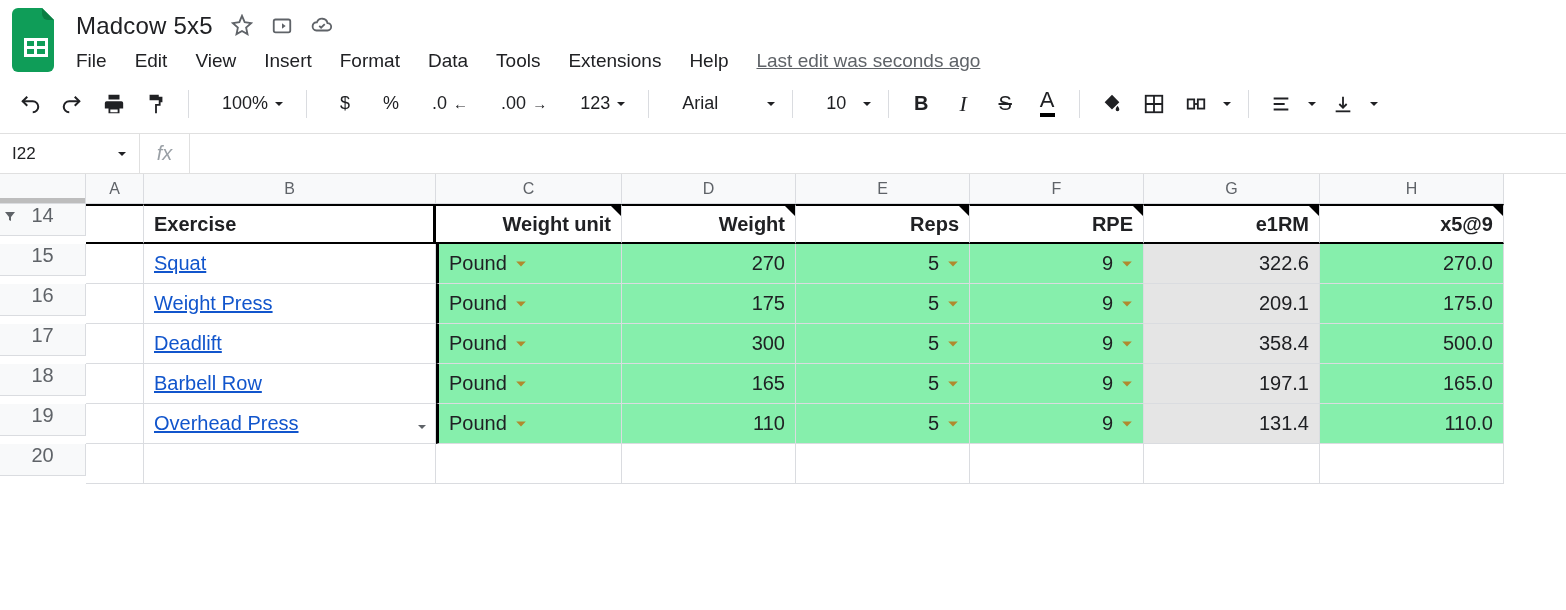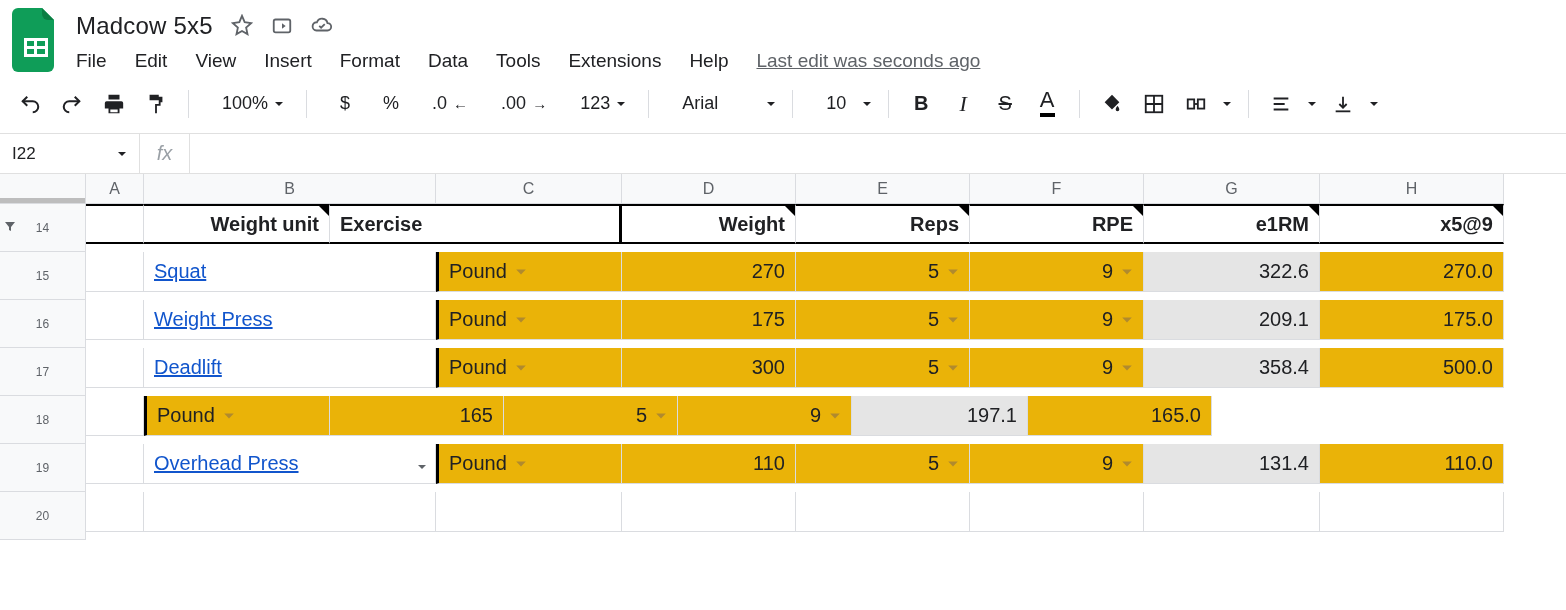--- a/index.html
+++ b/index.html
@@ -115,28 +115,28 @@
   border-bottom:1px solid #dadce0;
   display:flex;
   align-items:center;
   justify-content:center;
   font-size:16px;
   color:#5f6368;
 }
 .grid-row { display:flex; }
 .rowh {
   width:86px;
-  height:48px;
+  height:32px;
   background:#f8f9fa;
   border-right:1px solid #dadce0;
   border-bottom:1px solid #dadce0;
   display:flex;
-  align-items:center;
+  align-items:flex-start;
   justify-content:center;
-  font-size:12px;
+  font-size:20px;
   color:#5f6368;
   position:relative;
 }
 .rowh .rfilter { position:absolute; left:4px; }
 .rowh .rfilter svg, .cell .cfilter svg { width:12px; height:12px; }
 .cell {
   height:40px;
   border-right:1px solid #dadce0;
   border-bottom:1px solid #dadce0;
   display:flex;
@@ -148,21 +148,21 @@
 }
 .hdr-row .cell {
   font-weight:700;
   border-top:2px solid #000;
   border-bottom:2px solid #000;
 }
 .hdr-row .cell.vline-right { border-right:3px solid #000; }
 .cell.vline-left { border-left:3px solid #000; }
 .cell.right { justify-content:flex-end; }
 .cell.link { color:#1155cc; text-decoration:underline; cursor:pointer; }
-.cell.yellow { background:#eab308; }
+.cell.yellow { background:#86efac; }
 .cell.gray { background:#e5e5e5; }
 .cell .note-tri {
   position:absolute;
   top:0;
   right:0;
   width:0; height:0;
   border-top:10px solid #000;
   border-left:10px solid transparent;
 }
 .cell .mini-dd {
@@ -373,25 +373,25 @@
   </div>
 
   <div class="grid-row hdr-row">
     <div class="rowh">
       <span class="rfilter"><svg viewBox="0 0 12 12">
             <path d="M1 2h10L7 7v4l-2-1V7z" fill="currentColor"></path>
           </svg></span>
       <span>14</span>
     </div>
     <div class="cell wA"></div>
+    <div class="cell wB vline-right">Exercise</div>
     <div class="cell wC right">
         <span>Weight unit</span>
         <span class="note-tri"></span>
       </div>
-    <div class="cell wB vline-right">Exercise</div>
     <div class="cell wD right">
         <span>Weight</span>
         <span class="note-tri"></span>
       </div>
     <div class="cell wE right">
         <span>Reps</span>
         <span class="note-tri"></span>
       </div>
     <div class="cell wF right">
         <span>RPE</span>
@@ -473,20 +473,21 @@
             <svg viewBox="0 0 10 10">
               <path d="M1 3l4 4 4-4z" fill="currentColor"></path>
             </svg>
           </span></div>
         <div class="cell wG gray right">358.4</div>
         <div class="cell wH yellow right">500.0</div>
       </div>
       <div class="grid-row">
         <div class="rowh">18</div>
         <div class="cell wA"></div>
+        <div class="cell wB link">Barbell Row</div>
         <div class="cell wC yellow vline-left">Pound<span class="mini-dd">
             <svg viewBox="0 0 10 10">
               <path d="M1 3l4 4 4-4z" fill="currentColor"></path>
             </svg>
           </span></div>
         <div class="cell wD yellow right">165</div>
         <div class="cell wE yellow right">5<span class="mini-dd">
             <svg viewBox="0 0 10 10">
               <path d="M1 3l4 4 4-4z" fill="currentColor"></path>
             </svg>

